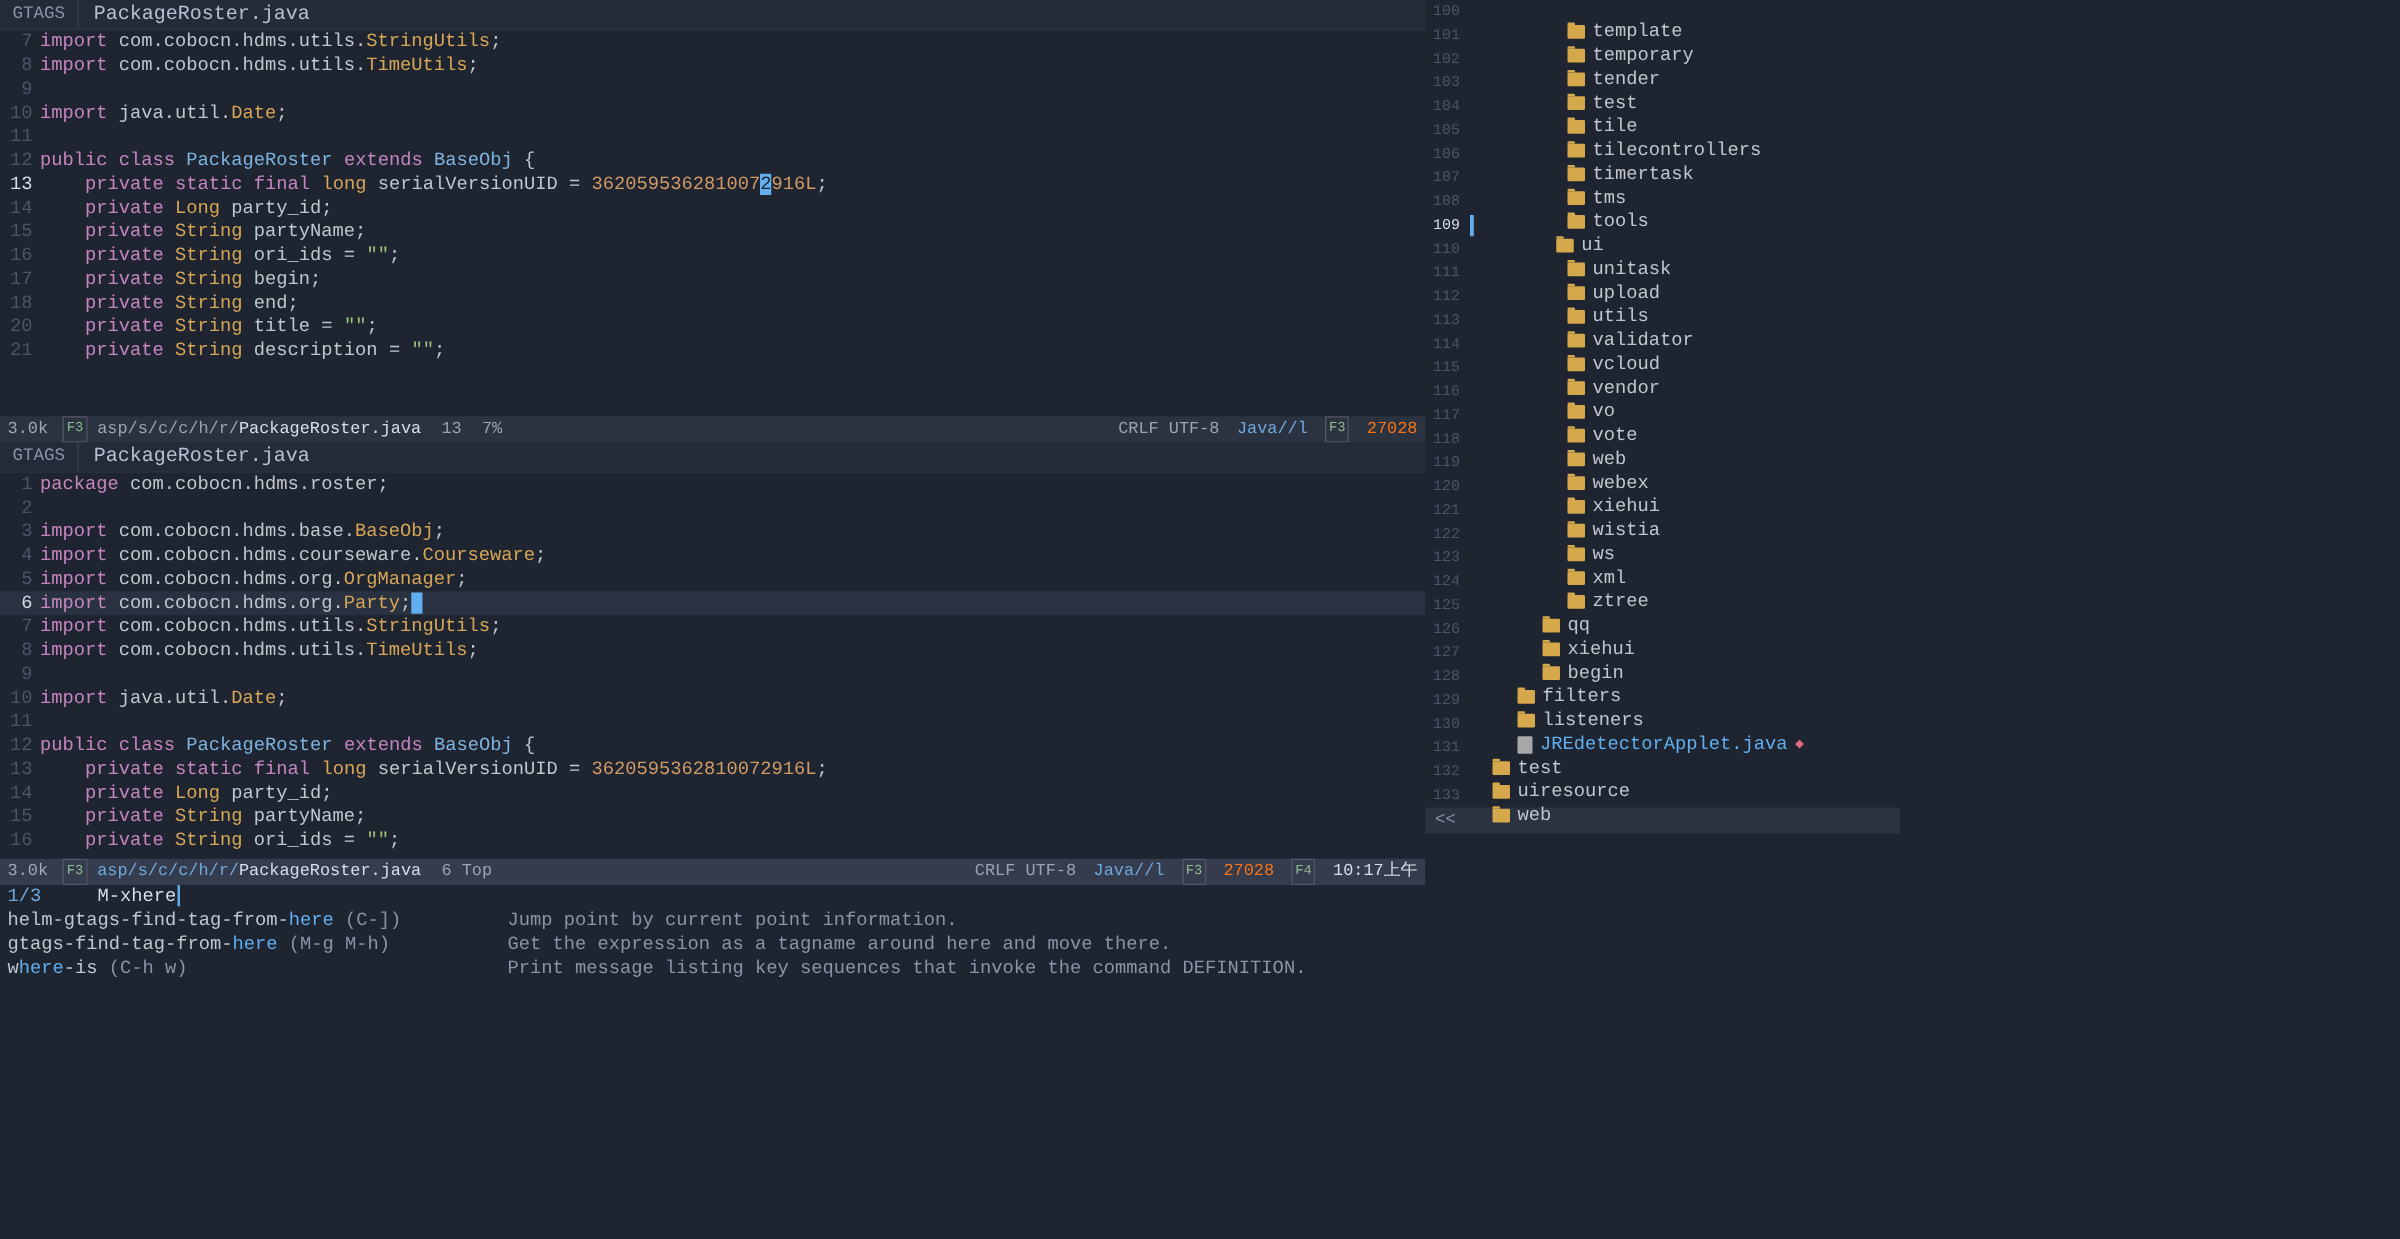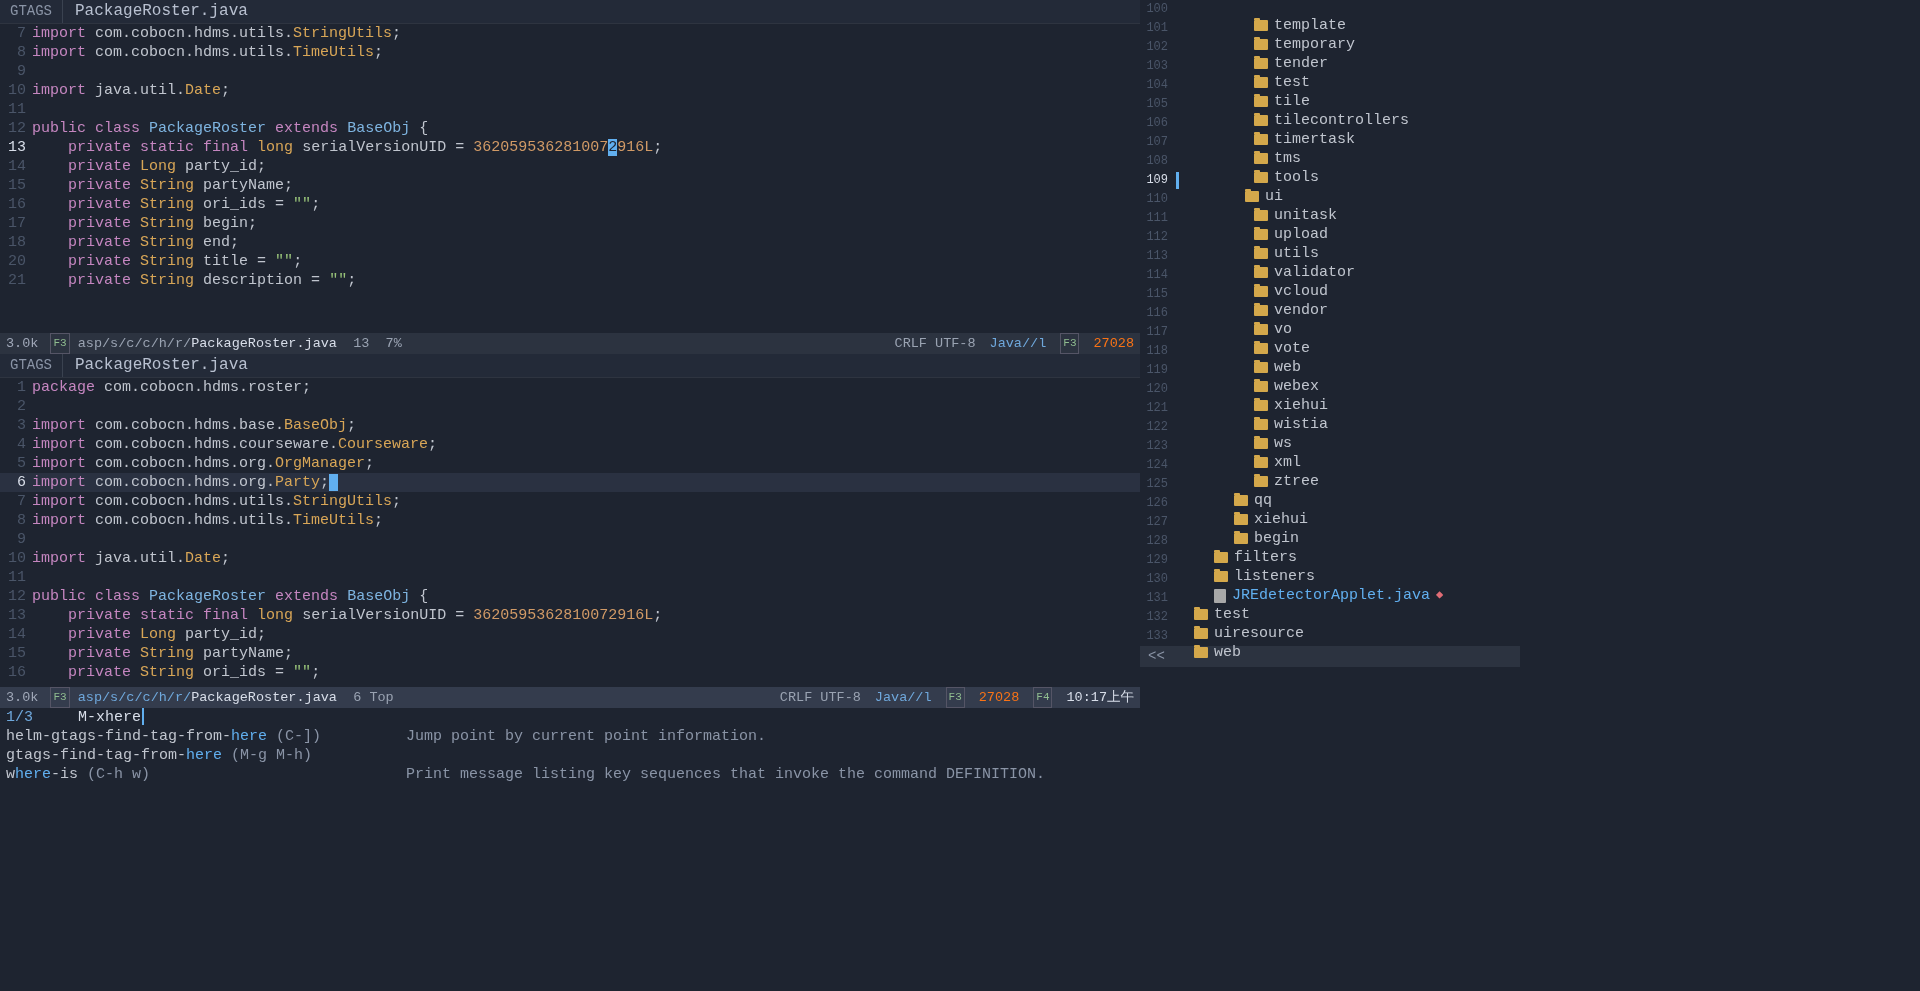--- a/index.html
+++ b/index.html
@@ -344,20 +344,21 @@
           <span class="mini-input">here</span>
           <span class="mini-cursor"></span>
       </div>
       <div id="candidates">
           <div class="candidate-line">
             <span class="cand-cmd"><span>helm-gtags-find-tag-from-</span><span class="cand-match">here</span><span class="cand-key"> (C-])</span></span>
             <span class="cand-desc">Jump point by current point information.</span>
           </div>
           <div class="candidate-line">
             <span class="cand-cmd"><span>gtags-find-tag-from-</span><span class="cand-match">here</span><span class="cand-key"> (M-g M-h)</span></span>
+            <span class="cand-desc">Get the expression as a tagname around here and move there.</span>
           </div>
           <div class="candidate-line">
             <span class="cand-cmd"><span>w</span><span class="cand-match">here</span><span>-is</span><span class="cand-key"> (C-h w)</span></span>
             <span class="cand-desc">Print message listing key sequences that invoke the command DEFINITION.</span>
           </div>
         </div>
     </div>
   </div>
 
   <div class="sidebar-column">

